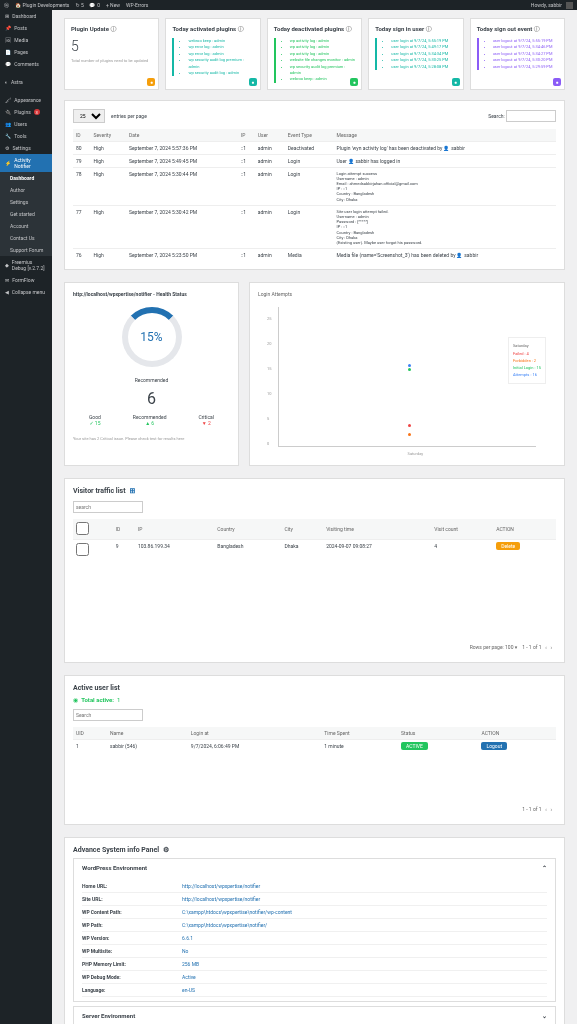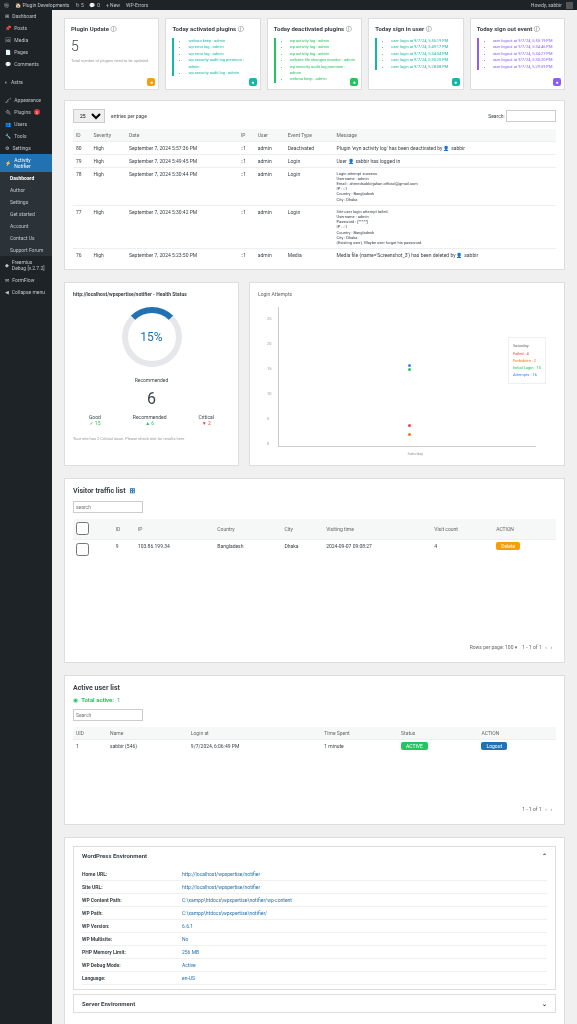--- a/index.html
+++ b/index.html
@@ -403,20 +403,24 @@
               <td><span class="pill pill-green">ACTIVE</span></td>
               <td><span class="pill pill-blue">Logout</span></td>
             </tr>
           </tbody>
       </table>
       <div style="height:50px"></div>
       <div class="pagination"><span>1 - 1 of 1</span> &nbsp; ‹ &nbsp; ›</div>
     </div>
 
     <div class="panel">
+      <div class="section-title">
+          <span>Advance System info Panel</span> 
+          <span>⚙</span>
+        </div>
       <div class="accordion">
         <div class="accordion-head">
             <span>WordPress Environment</span>
             <span>⌃</span>
           </div>
         <div class="accordion-body" id="wp-env-rows">
             <div class="kv-row">
               <div class="k">Home URL:</div>
               <div class="v">http://localhost/wpxpertise/notifier</div>
             </div>

